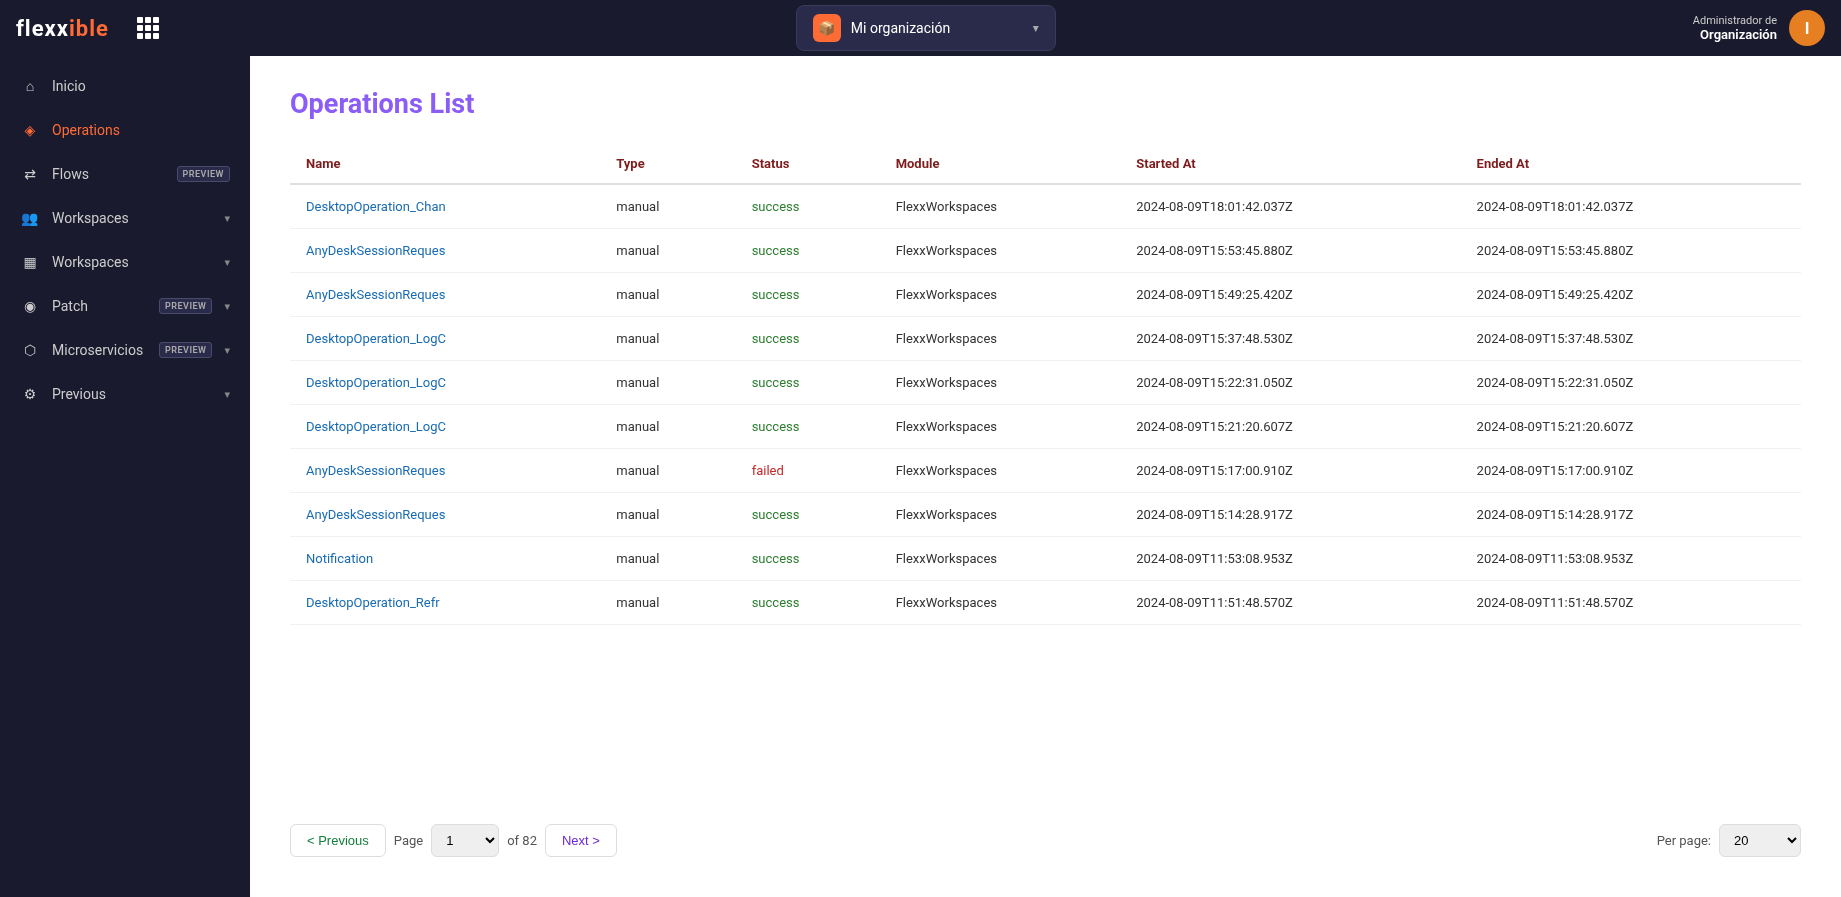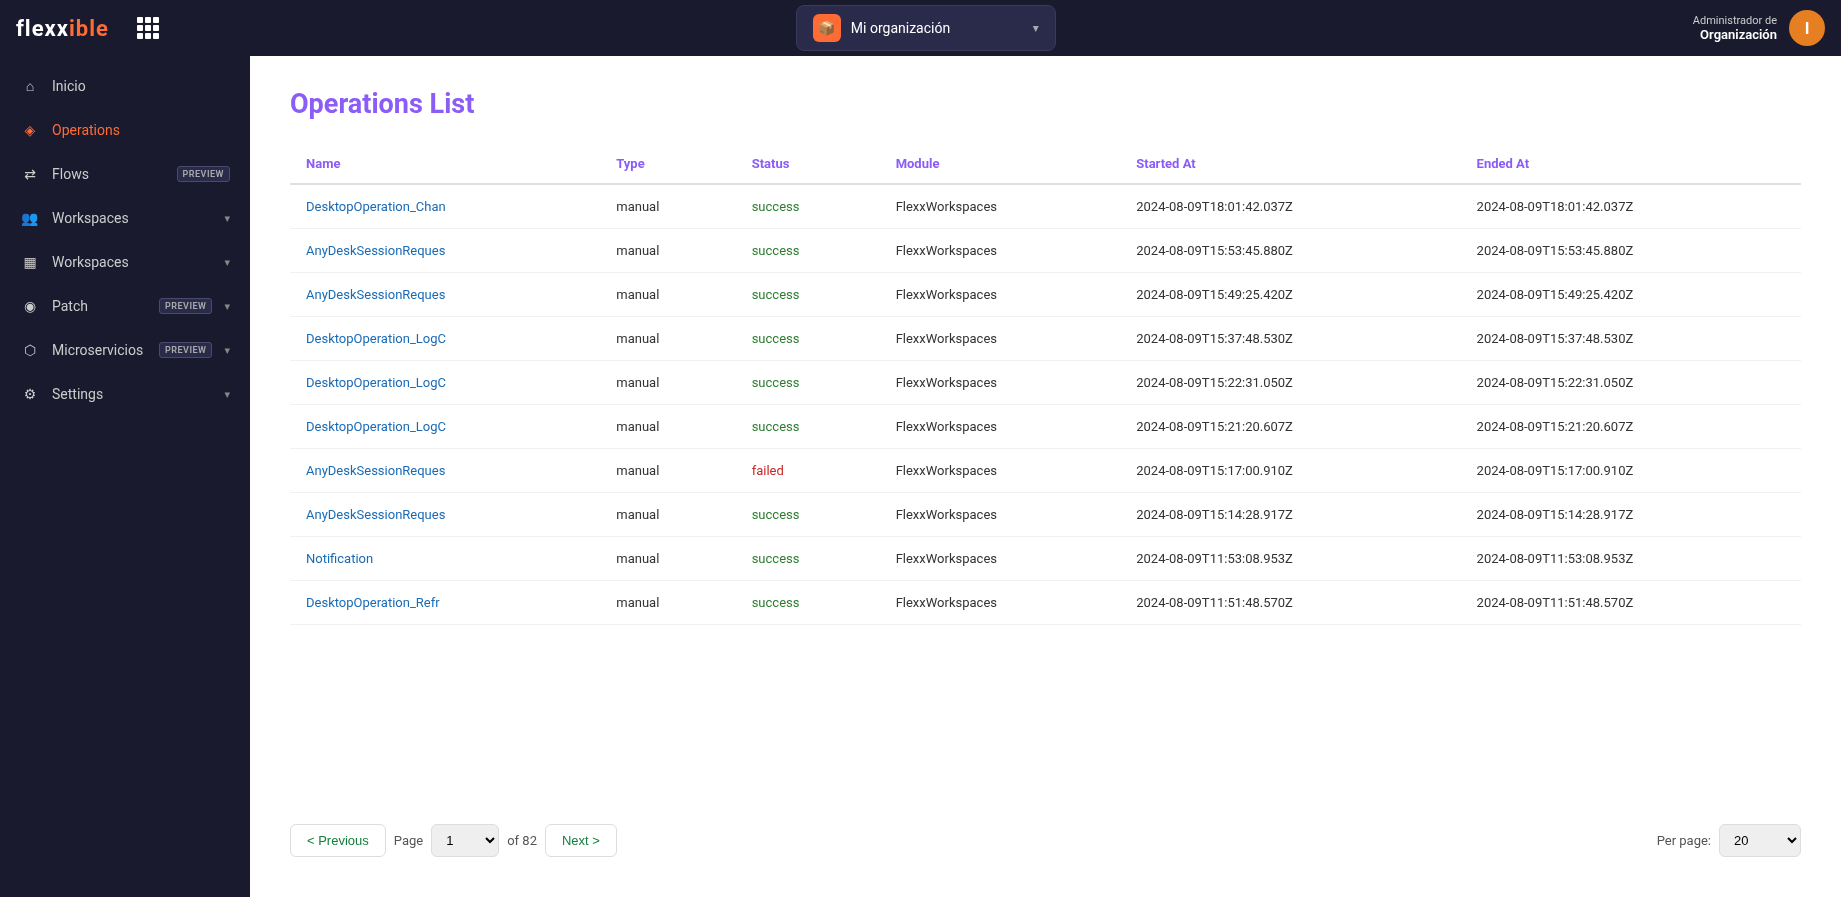--- a/index.html
+++ b/index.html
@@ -83,21 +83,21 @@
 
     
     .main { flex: 1; background: white; overflow-y: auto; padding: 32px 40px; display: flex; flex-direction: column; }
 
     .page-title { font-size: 27px; font-weight: 700; color: #8b5cf6; margin-bottom: 24px; }
 
     
     .table-wrapper { flex: 1; }
     table { width: 100%; border-collapse: collapse; }
     thead tr { border-bottom: 2px solid #e0e0e0; }
-    th { text-align: left; padding: 12px 16px; font-size: 13px; font-weight: 700; color: #8b5cf6; }
+    th { text-align: left; padding: 12px 16px; font-size: 13px; font-weight: 700; color: #7f1d1d; }
     tbody tr { border-bottom: 1px solid #f0f0f0; }
     td { padding: 14px 16px; font-size: 13px; color: #333; }
     td.name-cell { color: #1a6bb5; cursor: pointer; }
     td.status-success { color: #2e7d32; }
     td.status-failed { color: #c62828; }
 
     
     .pagination {
       display: flex;
       align-items: center;
@@ -107,21 +107,21 @@
     }
     .pagination-left { display: flex; align-items: center; gap: 8px; }
     .pagination-right { display: flex; align-items: center; gap: 8px; }
     .page-btn {
       border: 1px solid #ddd;
       background: white;
       padding: 8px 16px;
       border-radius: 6px;
       cursor: pointer;
       font-size: 13px;
-      color: #15803d;
+      color: #6d28d9;
     }
     .page-btn.disabled { color: #15803d; cursor: default; }
     .page-text { font-size: 13px; color: #555; }
     .page-select {
       border: 1px solid #ddd;
       border-radius: 6px;
       padding: 7px 28px 7px 10px;
       font-size: 13px;
       appearance: auto;
       cursor: pointer;
@@ -198,21 +198,21 @@
         <span class="nav-chevron">▾</span>
       </div>
       <div class="nav-item">
         <span class="nav-icon">⬡</span>
         <span class="nav-label">Microservicios</span>
         <span class="preview-badge">PREVIEW</span>
         <span class="nav-chevron">▾</span>
       </div>
       <div class="nav-item">
         <span class="nav-icon">⚙</span>
-        <span class="nav-label">Settings</span>
+        <span class="nav-label">Previous</span>
         <span class="nav-chevron">▾</span>
       </div>
     </nav>
 
   <main class="main">
     <h1 class="page-title">Operations List</h1>
 
     <div class="table-wrapper">
       <table>
         <thead>

